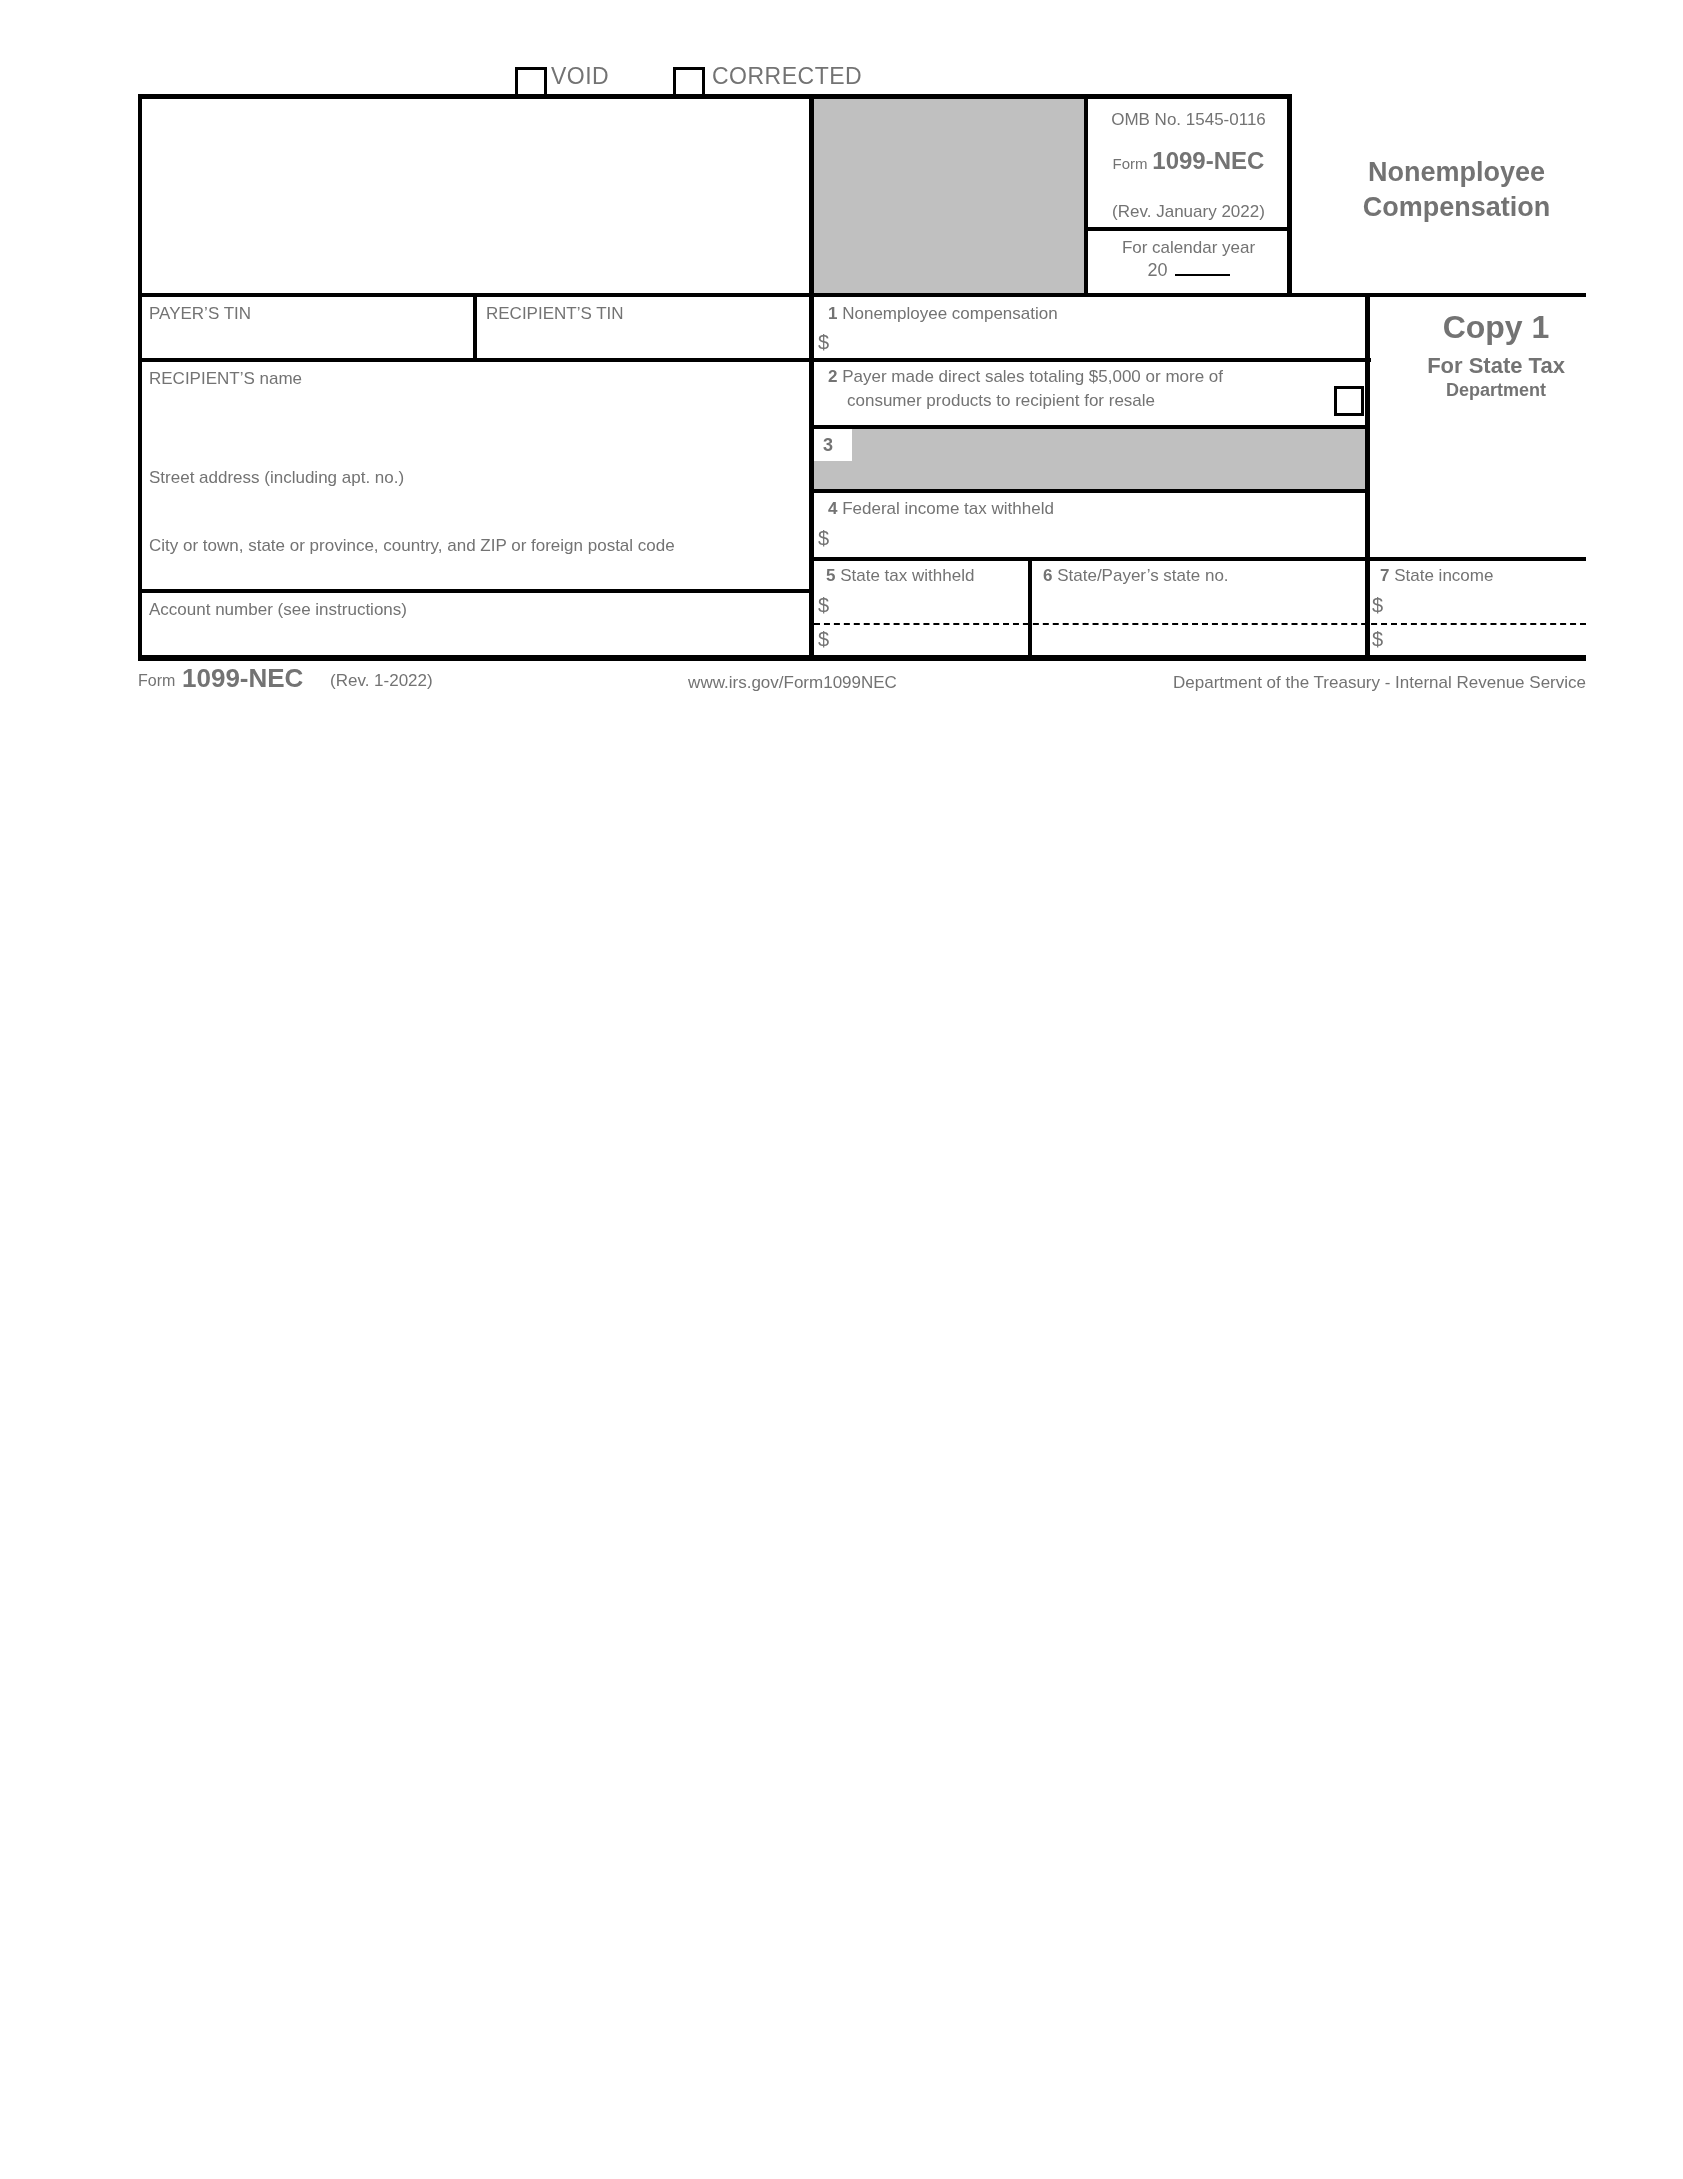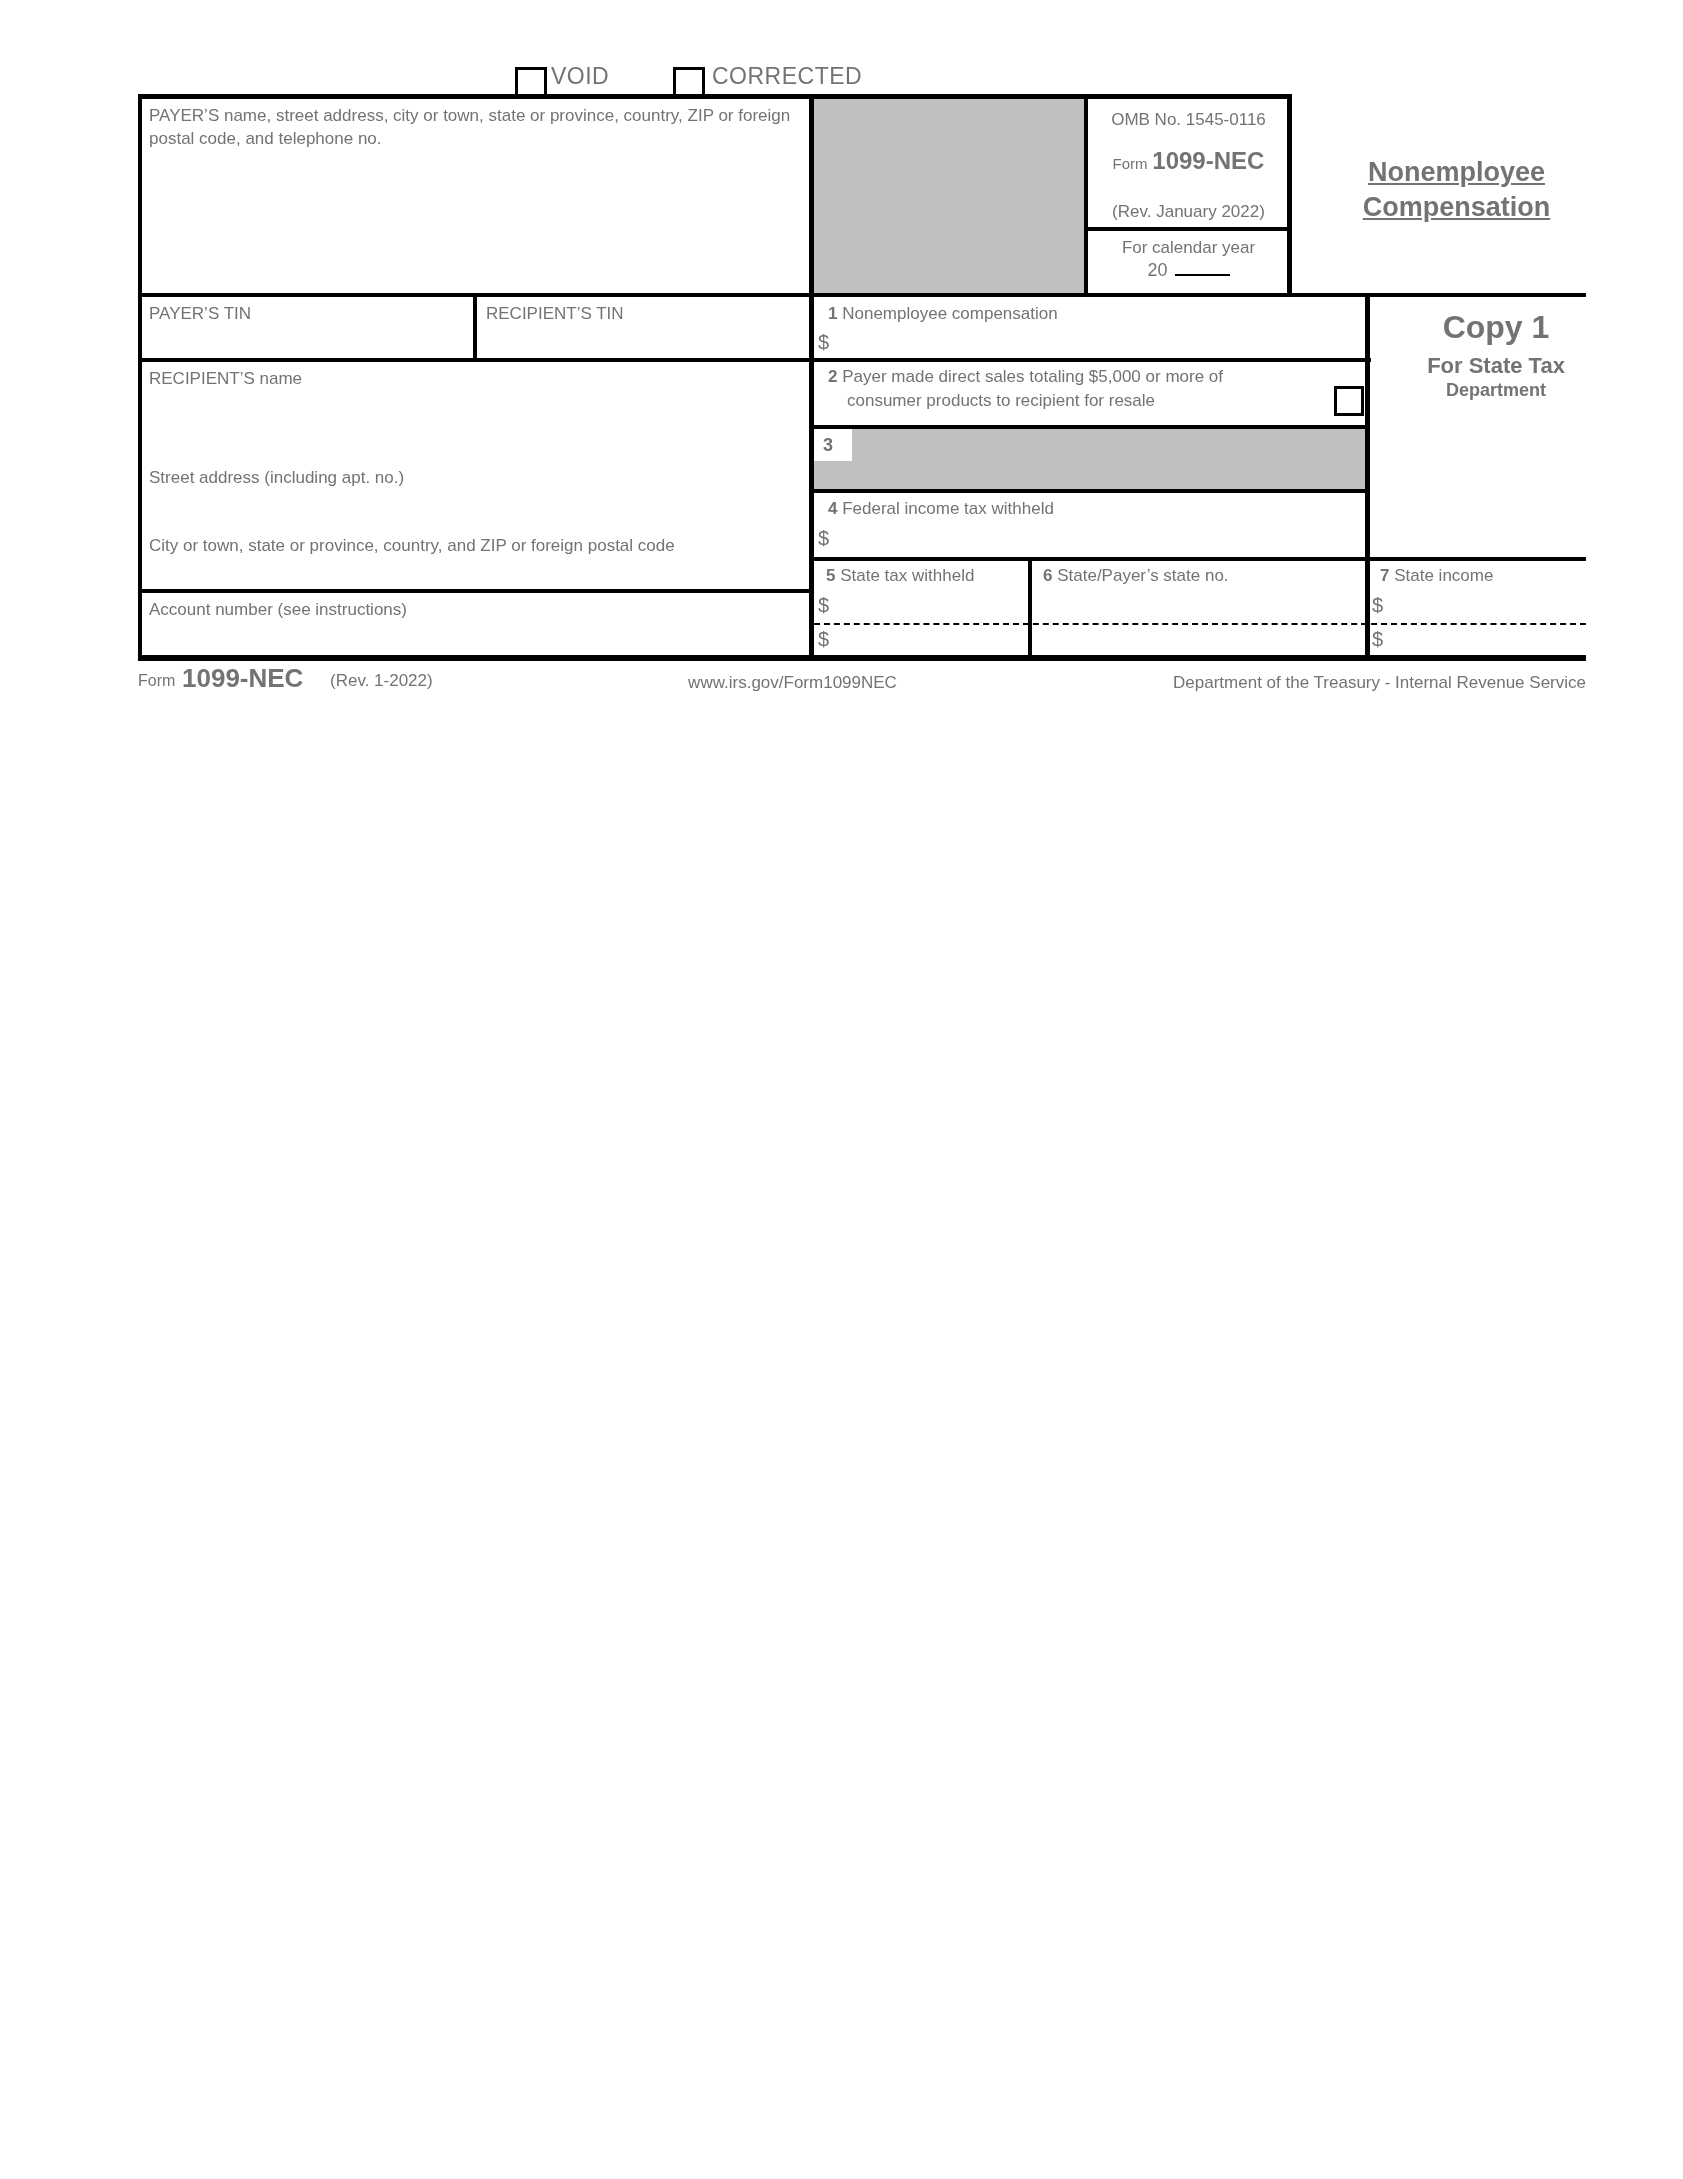--- a/index.html
+++ b/index.html
@@ -8,21 +8,21 @@
   .ln{position:absolute;background:#000;}
   .dashed{position:absolute;height:0;border-top:2px dashed #000;background:none;}
   .grayfill{position:absolute;background:#c0c0c0;}
   .whitechip{position:absolute;background:#ffffff;}
   .lbl{position:absolute;font-size:17px;line-height:1.35;}
   .bnum{font-weight:bold;}
   .dollar{position:absolute;font-size:20px;}
   .cb{position:absolute;width:26px;height:25px;border:3px solid #000;background:#fff;}
   .cbl{position:absolute;font-size:23px;letter-spacing:0.5px;}
   .center{text-align:center;}
-  .bigtitle{position:absolute;font-size:27px;font-weight:bold;line-height:1.0;text-decoration:underline;}
+  .bigtitle{position:absolute;font-size:27px;font-weight:bold;line-height:1.0;}
   .copybold{position:absolute;font-weight:bold;}
   .field{position:absolute;background:transparent;}
   .blank-line{display:inline-block;width:55px;height:15px;border-bottom:2px solid #000;margin-left:7px;}
 </style>
 </head>
 <body>
 
 <div id="page">
 
   <div class="cb" style="left:515px;top:67px;"></div>
@@ -47,21 +47,20 @@
   <div class="ln" style="left:138px;top:655px;width:1448px;height:6px;"></div>
 
   <div class="ln" style="left:138px;top:94px;width:4px;height:567px;"></div>
   <div class="ln" style="left:809px;top:94px;width:5px;height:567px;"></div>
   <div class="ln" style="left:473px;top:293px;width:4px;height:69px;"></div>
   <div class="ln" style="left:1084px;top:94px;width:4px;height:203px;"></div>
   <div class="ln" style="left:1287px;top:94px;width:5px;height:203px;"></div>
   <div class="ln" style="left:1365px;top:293px;width:5px;height:368px;"></div>
   <div class="ln" style="left:1028px;top:557px;width:4px;height:104px;"></div>
 
-  <div class="lbl" style="left:149px;top:105px;width:665px;">PAYER’S name, street address, city or town, state or province, country, ZIP or foreign postal code, and telephone no.</div>
   <div class="field" style="left:142px;top:149px;width:663px;height:139px;"></div>
 
   <div class="lbl center" style="left:1089px;top:109px;width:199px;">OMB No. 1545-0116</div>
   <div class="lbl center" style="left:1089px;top:145px;width:199px;"><span style="font-size:15px;">Form</span> <span style="font-size:24px;font-weight:bold;">1099-NEC</span></div>
   <div class="lbl center" style="left:1089px;top:201px;width:199px;">(Rev. January 2022)</div>
   <div class="lbl center" style="left:1089px;top:237px;width:199px;">For calendar year</div>
   <div class="lbl center" style="left:1089px;top:258px;width:199px;font-size:18px;"><span>20</span><span class="blank-line"></span></div>
 
   <div class="bigtitle center" style="left:1327px;top:159px;width:259px;">Nonemployee</div>
   <div class="bigtitle center" style="left:1327px;top:194px;width:259px;">Compensation</div>

